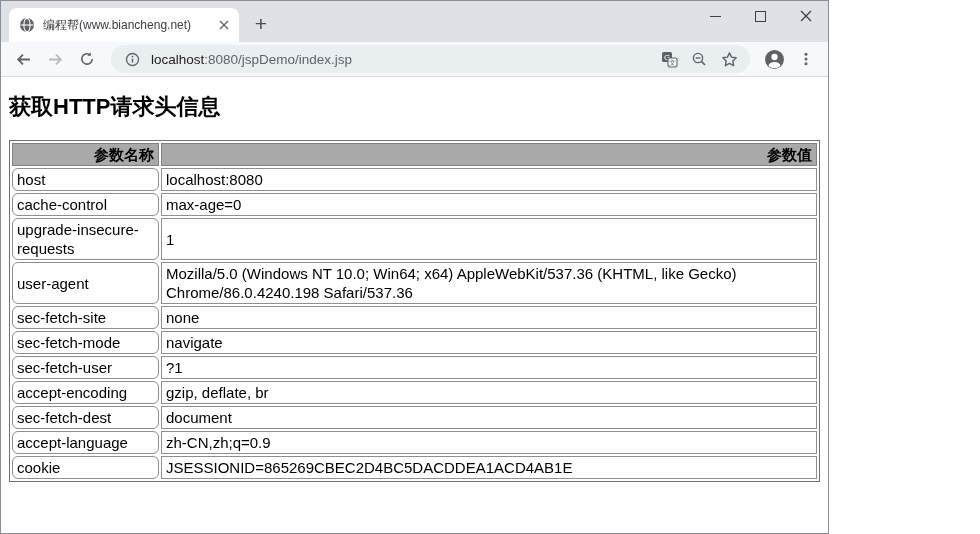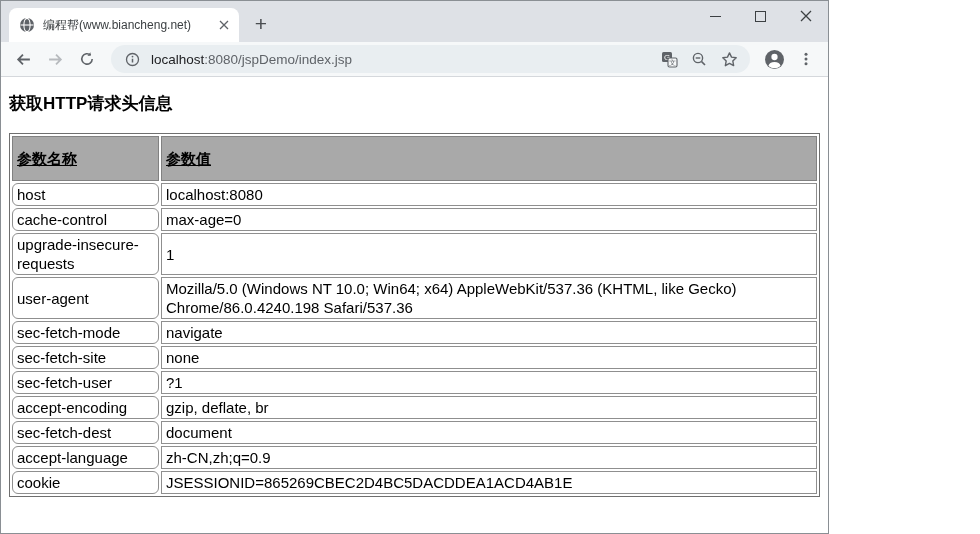--- a/index.html
+++ b/index.html
@@ -63,33 +63,33 @@
     display: flex; align-items: center;
     padding: 0 10px; gap: 8px; min-width: 0;
   }
   .omni-url { flex: 1; font-size: 13.5px; white-space: nowrap; overflow: hidden; }
   .omni-url .host { color: #202124; }
   .omni-url .rest { color: #5f6368; }
   .omni-icon { width: 22px; height: 22px; display: flex; align-items: center; justify-content: center; flex-shrink: 0; }
 
   
   .content { flex: 1; background: #fff; padding: 15px 8px 0 8px; overflow: hidden; }
-  .page-heading { font-size: 17px; font-weight: bold; color: #000; margin-bottom: 18px; }
+  .page-heading { font-size: 22px; font-weight: bold; color: #000; margin-bottom: 18px; }
 
   table.headers-table {
     width: 100%;
     border: 1px solid #6f6f6f;
     border-spacing: 2px;
     border-collapse: separate;
   }
   table.headers-table th {
     background: #a9a9a9;
     border: 1px solid #818181;
     font-size: 15px; font-weight: bold; color: #000;
-    text-align: left; padding: 12px 4px; line-height: 19px; text-decoration: underline;
+    text-align: right; padding: 1px 4px; line-height: 19px;
   }
   table.headers-table td {
     border: 1px solid #8f8f8f;
     font-size: 15px; color: #000;
     padding: 1px 4px; line-height: 19px;
     vertical-align: middle;
     word-break: break-word;
   }
   td.name-cell { width: 147px; border-radius: 6px; }
 </style>
@@ -218,26 +218,26 @@
           </tr>
           <tr>
             <td class="name-cell">upgrade-insecure-requests</td>
             <td class="value-cell">1</td>
           </tr>
           <tr>
             <td class="name-cell">user-agent</td>
             <td class="value-cell">Mozilla/5.0 (Windows NT 10.0; Win64; x64) AppleWebKit/537.36 (KHTML, like Gecko) Chrome/86.0.4240.198 Safari/537.36</td>
           </tr>
           <tr>
+            <td class="name-cell">sec-fetch-site</td>
+            <td class="value-cell">none</td>
+          </tr>
+          <tr>
             <td class="name-cell">sec-fetch-mode</td>
             <td class="value-cell">navigate</td>
-          </tr>
-          <tr>
-            <td class="name-cell">sec-fetch-site</td>
-            <td class="value-cell">none</td>
           </tr>
           <tr>
             <td class="name-cell">sec-fetch-user</td>
             <td class="value-cell">?1</td>
           </tr>
           <tr>
             <td class="name-cell">accept-encoding</td>
             <td class="value-cell">gzip, deflate, br</td>
           </tr>
           <tr>

